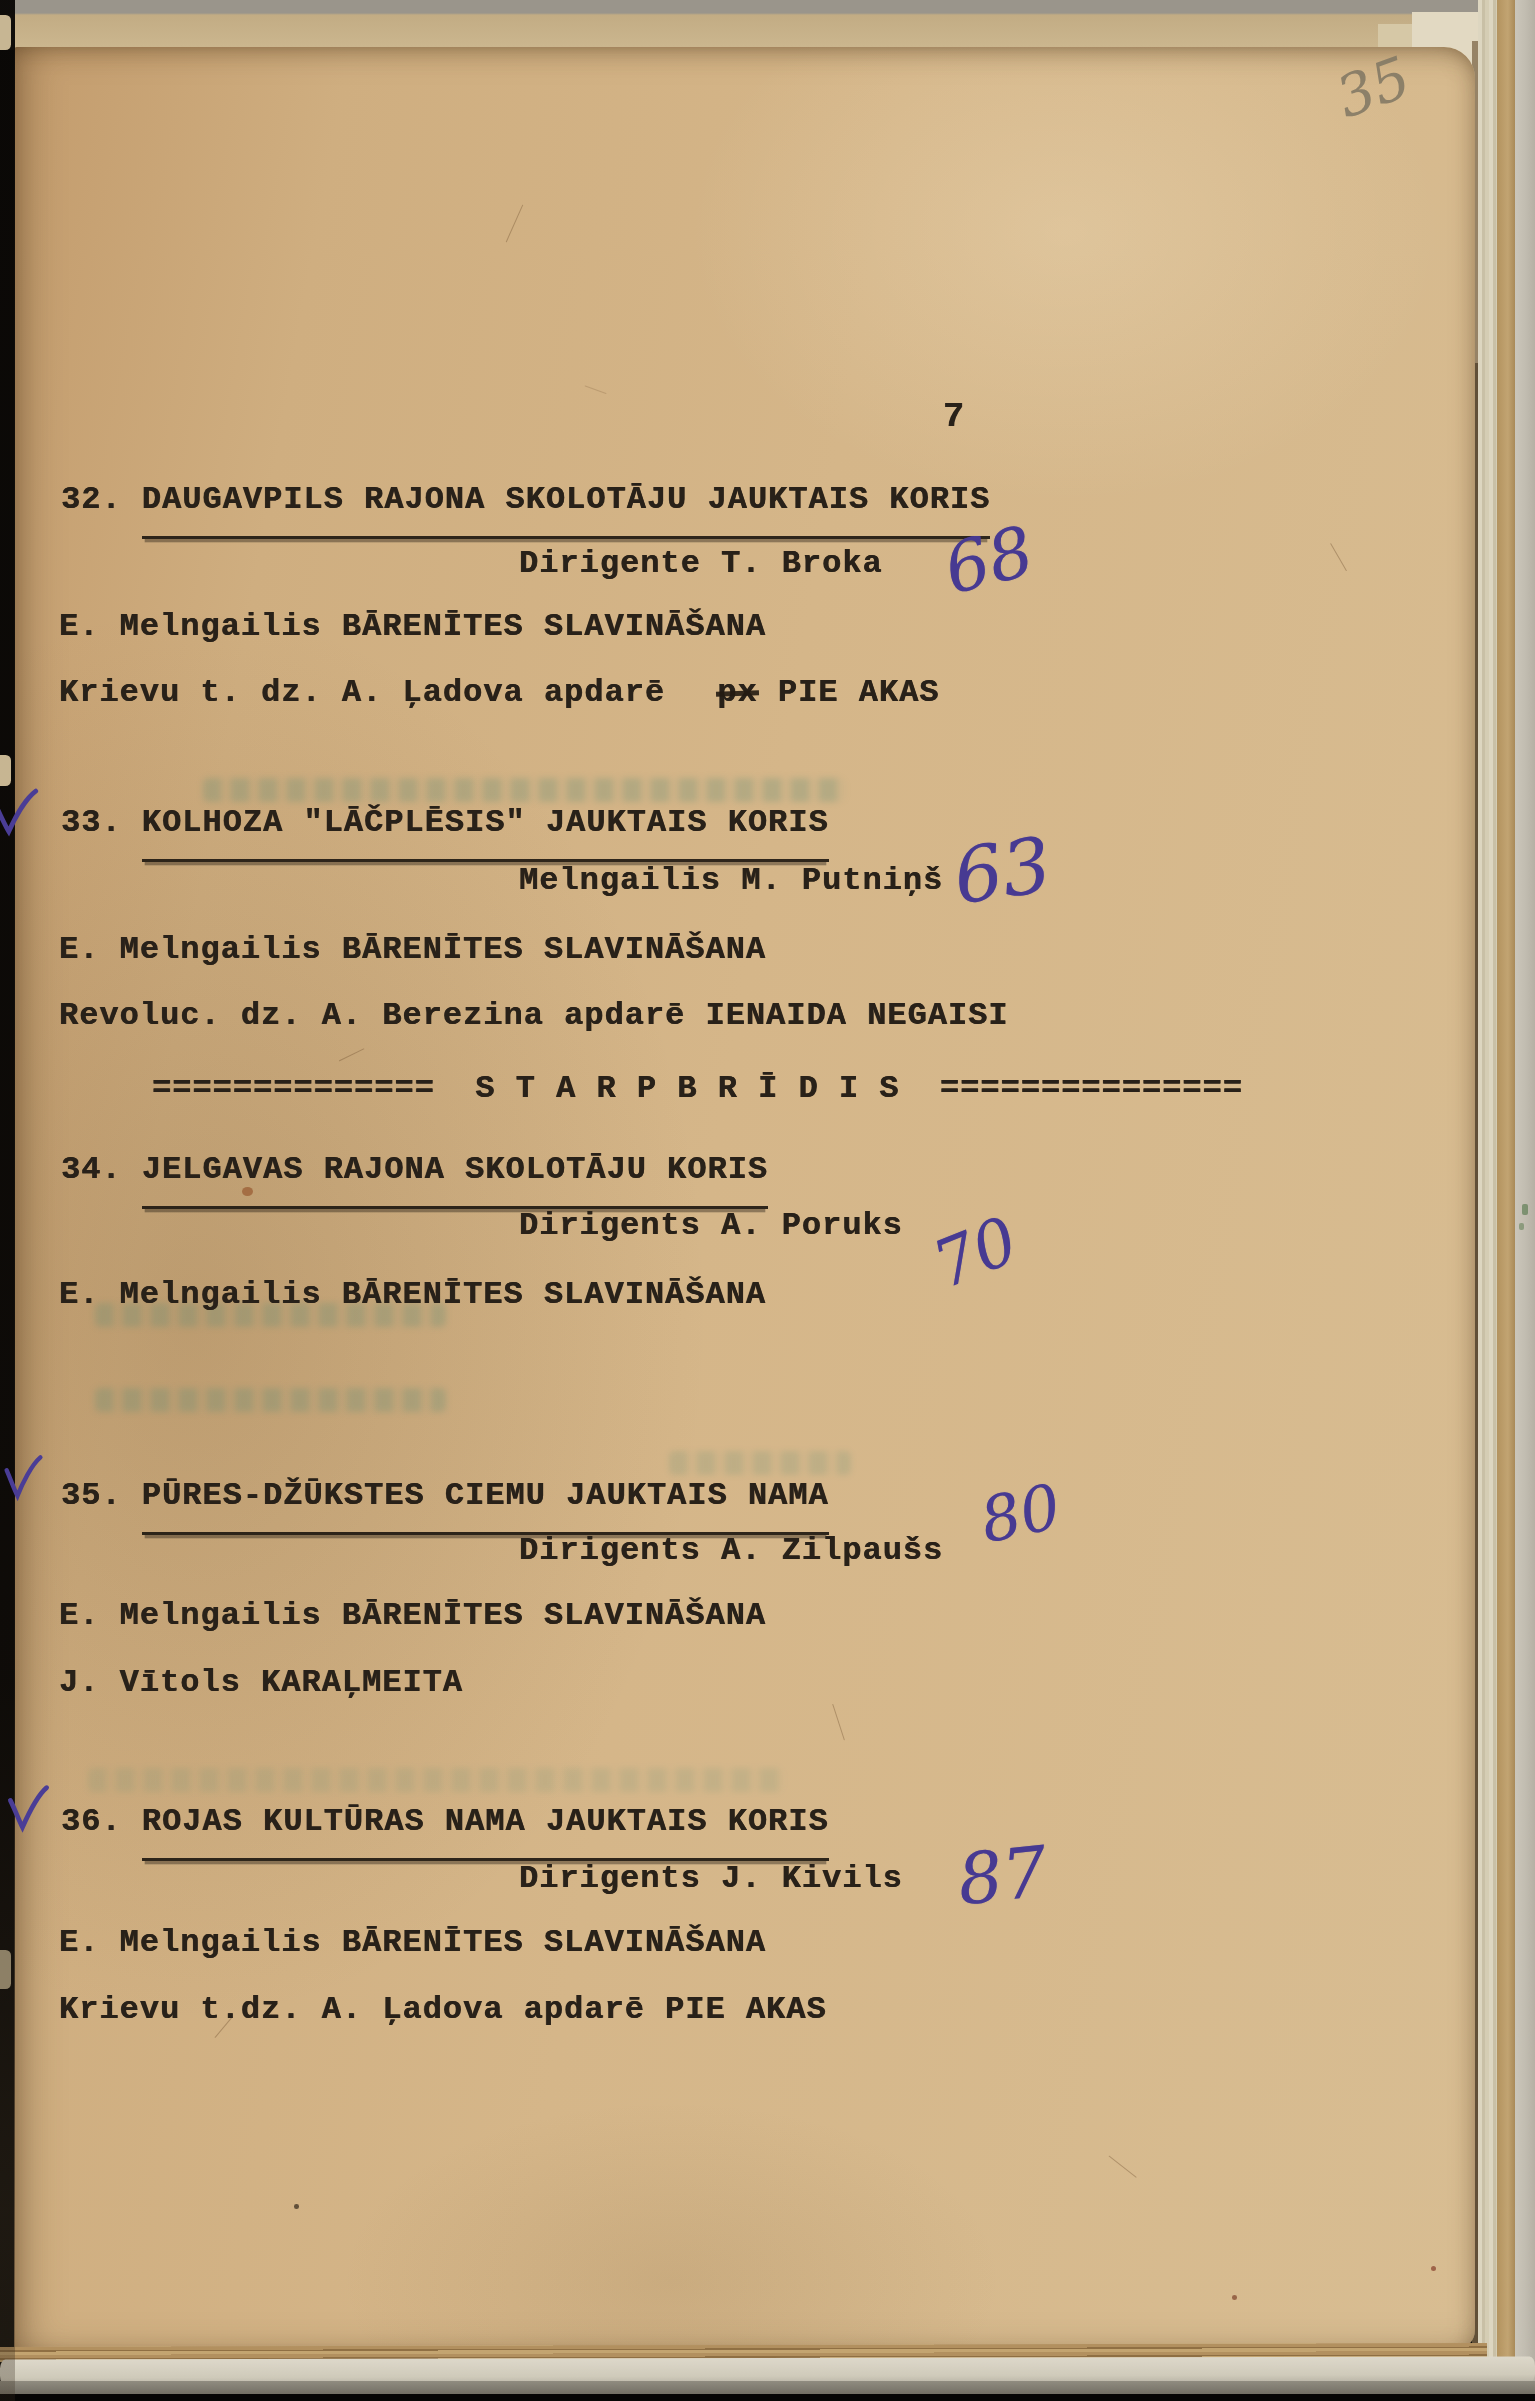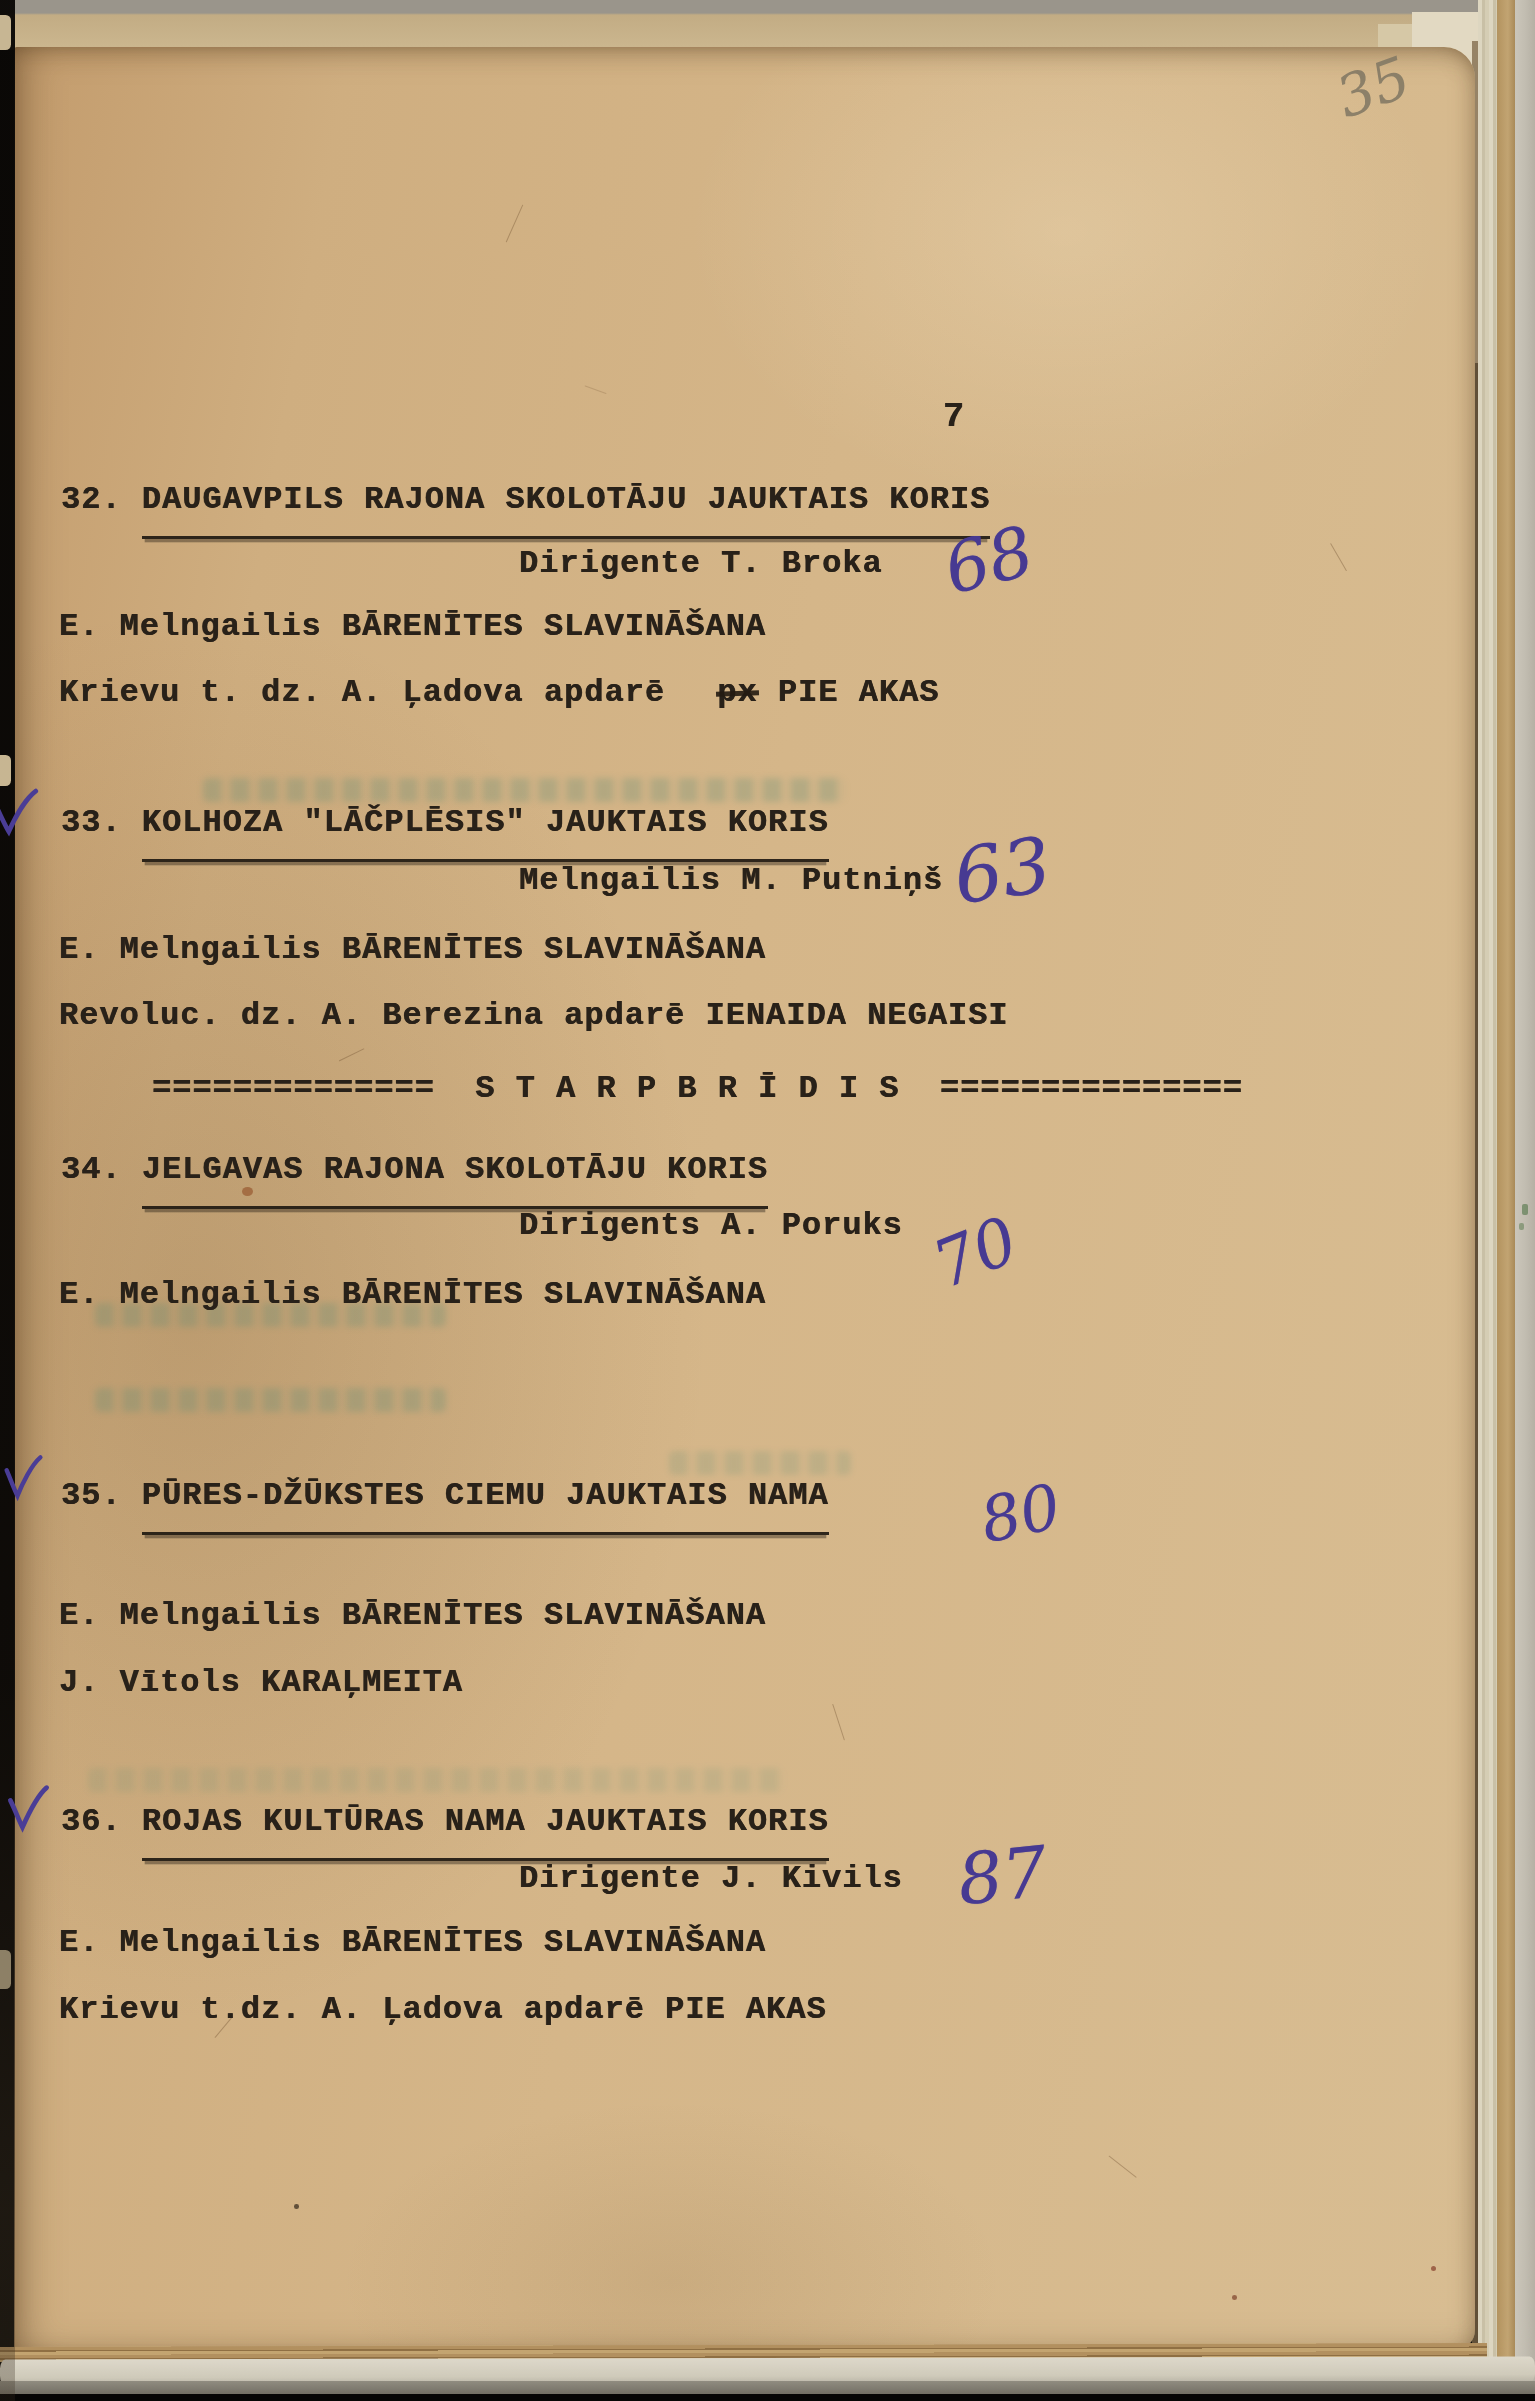--- a/index.html
+++ b/index.html
@@ -131,29 +131,30 @@
   <div class="line" style="left:519px;top:1207px;">Dirigents A. Poruks</div>
   <div class="ink" style="left:934px;top:1215px;font-size:65px;transform:rotate(-22deg);">70</div>
   <div class="line" style="left:59px;top:1276px;">E. Melngailis BĀRENĪTES SLAVINĀŠANA</div>
 
   <div class="check" style="left:2.7px;top:1454px;">
     <svg width="41" height="54" viewBox="0 0 60 80">
         <path d="M5 24 C11 38,16 52,21 62 C28 44,42 16,55 5" fill="none" stroke="#4a3d96" stroke-width="6.5" stroke-linecap="round"></path>
       </svg>
   </div>
   <div class="line heading" style="left:61px;top:1477px;"><span>35.</span><span> </span><span class="u">PŪRES-DŽŪKSTES CIEMU JAUKTAIS NAMA</span></div>
+  <div class="line" style="left:519px;top:1532px;">Dirigents A. Zilpaušs</div>
   <div class="ink" style="left:981px;top:1477px;font-size:62px;transform:rotate(-12deg);">80</div>
   <div class="line" style="left:59px;top:1597px;">E. Melngailis BĀRENĪTES SLAVINĀŠANA</div>
   <div class="line" style="left:59px;top:1664px;">J. Vītols KARAĻMEITA</div>
 
   <div class="check" style="left:6.8px;top:1784px;">
     <svg width="43" height="57" viewBox="0 0 64 84">
         <path d="M5 24 C12 38,17 52,23 64 C31 46,46 16,59 5" fill="none" stroke="#4a3d96" stroke-width="7" stroke-linecap="round"></path>
       </svg>
   </div>
   <div class="line heading" style="left:61px;top:1803px;"><span>36.</span><span> </span><span class="u">ROJAS KULTŪRAS NAMA JAUKTAIS KORIS</span></div>
-  <div class="line" style="left:519px;top:1860px;">Dirigente J. Kivils</div>
+  <div class="line" style="left:519px;top:1860px;">Dirigents J. Kivils</div>
   <div class="ink" style="left:958px;top:1835px;font-size:70px;transform:rotate(-6deg);">87</div>
   <div class="line" style="left:59px;top:1924px;">E. Melngailis BĀRENĪTES SLAVINĀŠANA</div>
   <div class="line" style="left:59px;top:1991px;">Krievu t.dz. A. Ļadova apdarē PIE AKAS</div>
 
 </div>
 
 
 </body></html>

